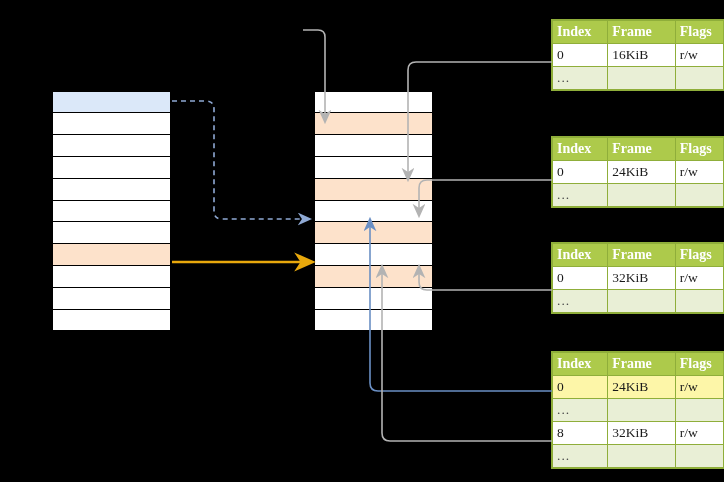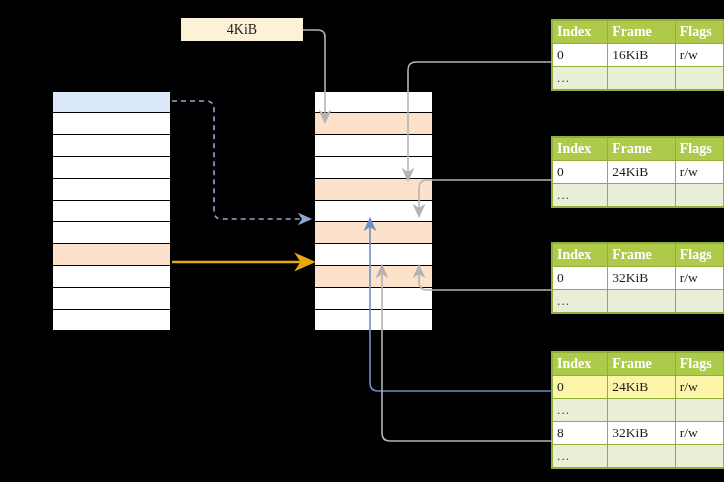--- a/index.html
+++ b/index.html
@@ -30,21 +30,20 @@
   .c-idx{width:58px;} .c-frm{width:72px;} .c-flg{width:50px;}
 
   svg.links{position:absolute;left:0;top:0;width:724px;height:482px;
             pointer-events:none;}
 </style>
 </head>
 <body>
 
 <div id="stage">
 
-  <div class="sizebox" style="left:181px;top:18px;width:122px;height:23px;">4KiB</div>
 
   <div class="col" id="leftcol" style="left:51px;top:90px;width:121px;height:240px;">
       <div class="cell blue" style="top: -0.5px; height: 22.8182px;"></div>
       <div class="cell" style="top: 21.3182px; height: 22.8182px;"></div>
       <div class="cell" style="top: 43.1364px; height: 22.8182px;"></div>
       <div class="cell" style="top: 64.9545px; height: 22.8182px;"></div>
       <div class="cell" style="top: 86.7727px; height: 22.8182px;"></div>
       <div class="cell" style="top: 108.591px; height: 22.8182px;"></div>
       <div class="cell" style="top: 130.409px; height: 22.8182px;"></div>
       <div class="cell peach" style="top: 152.227px; height: 22.8182px;"></div>

